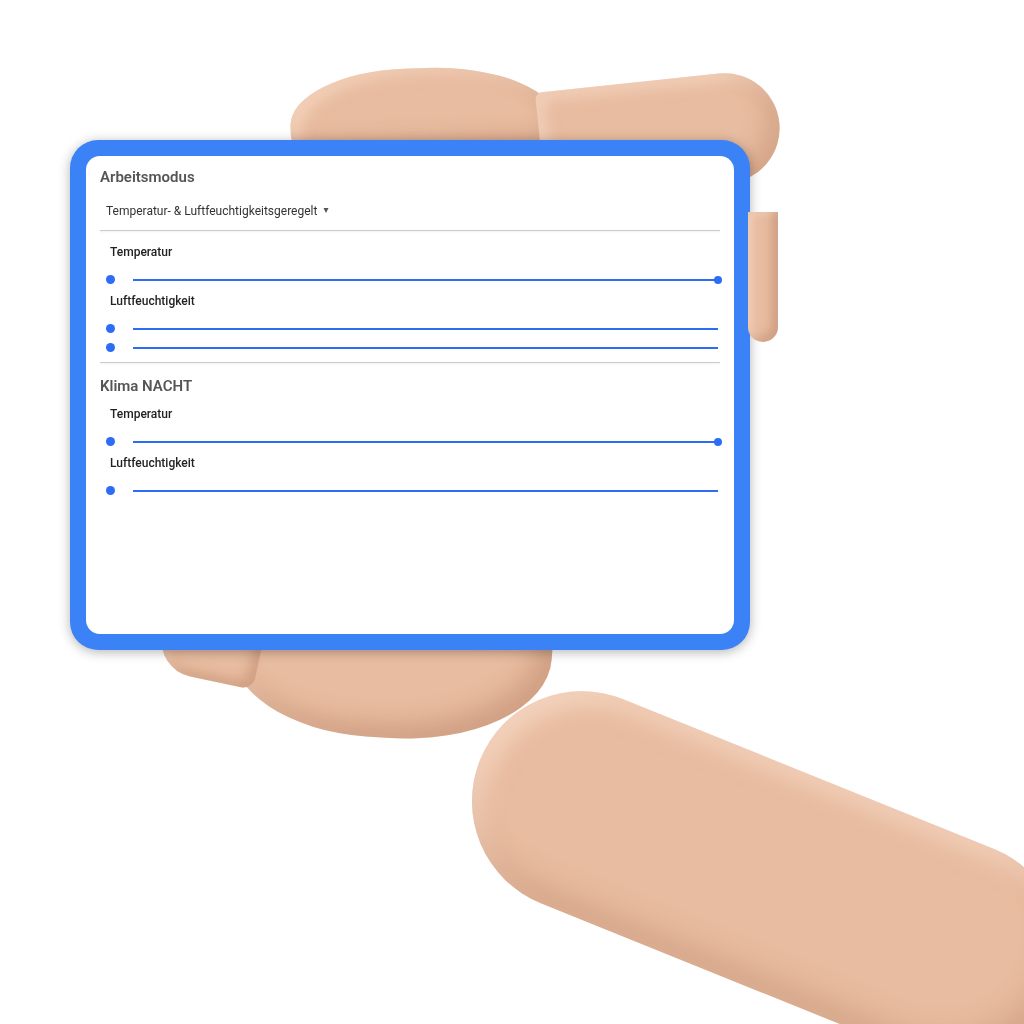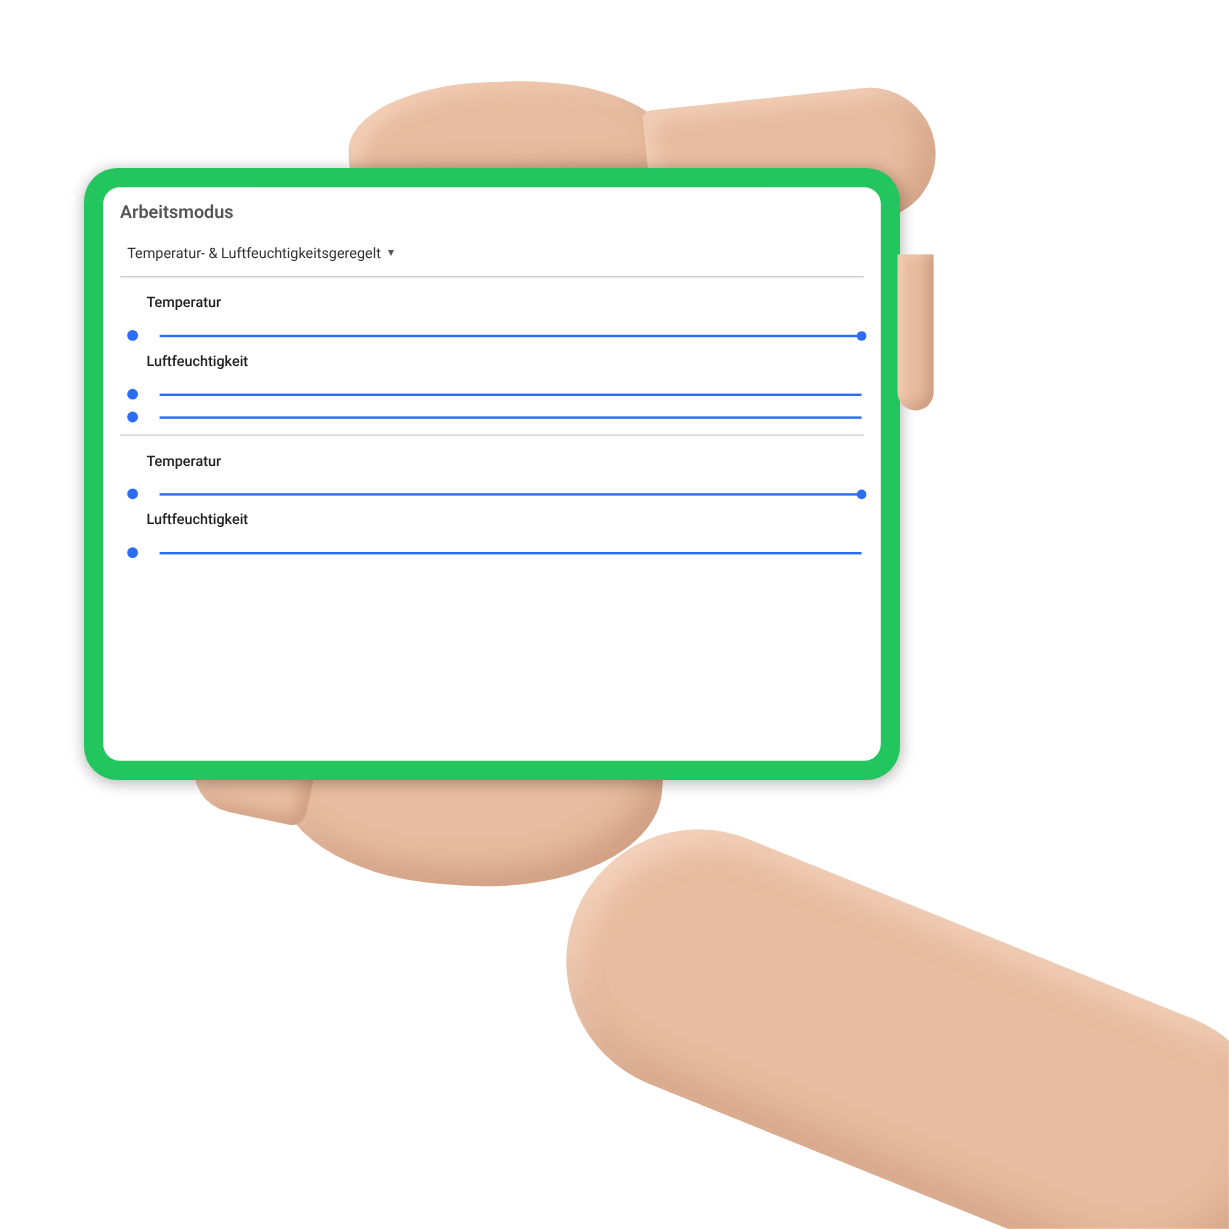--- a/index.html
+++ b/index.html
@@ -14,21 +14,21 @@
       height: 1024px;
       position: relative;
       overflow: hidden;
     }
     .tablet-frame {
       position: absolute;
       left: 70px;
       top: 140px;
       width: 680px;
       height: 510px;
-      background: #22c55e;
+      background: #3b82f6;
       border-radius: 28px;
       padding: 16px;
       box-shadow: 0 2px 12px rgba(0,0,0,0.3);
     }
     .tablet-screen {
       width: 100%;
       height: 100%;
       background: #fff;
       border-radius: 14px;
       overflow: hidden;
@@ -57,21 +57,21 @@
       border: none;
       border-top: 1px solid #ccc;
       margin: 2px 0 14px 0;
     }
     .section-divider.shadow {
       box-shadow: 0 1px 2px rgba(0,0,0,0.08);
     }
     .field-label {
       font-size: 12px;
       color: #222;
-      margin: 10px 0 16px 22px;
+      margin: 10px 0 16px 10px;
       font-weight: 500;
     }
     .slider-row {
       display: flex;
       align-items: center;
       gap: 18px;
       padding: 0 2px 0 6px;
       margin-bottom: 10px;
     }
     .slider-min-handle {
@@ -200,20 +200,21 @@
     </div>
 
     <div class="slider-row">
       <div class="slider-min-handle"></div>
       <div class="slider-track"></div>
     </div>
 
     <hr class="section-divider shadow">
 
     
+    <div class="section-title">Klima NACHT</div>
 
     <div class="field-label">Temperatur</div>
     <div class="slider-row">
       <div class="slider-min-handle"></div>
       <div class="slider-track">
         <div class="slider-end-dot"></div>
       </div>
     </div>
 
     <div class="field-label">Luftfeuchtigkeit</div>

